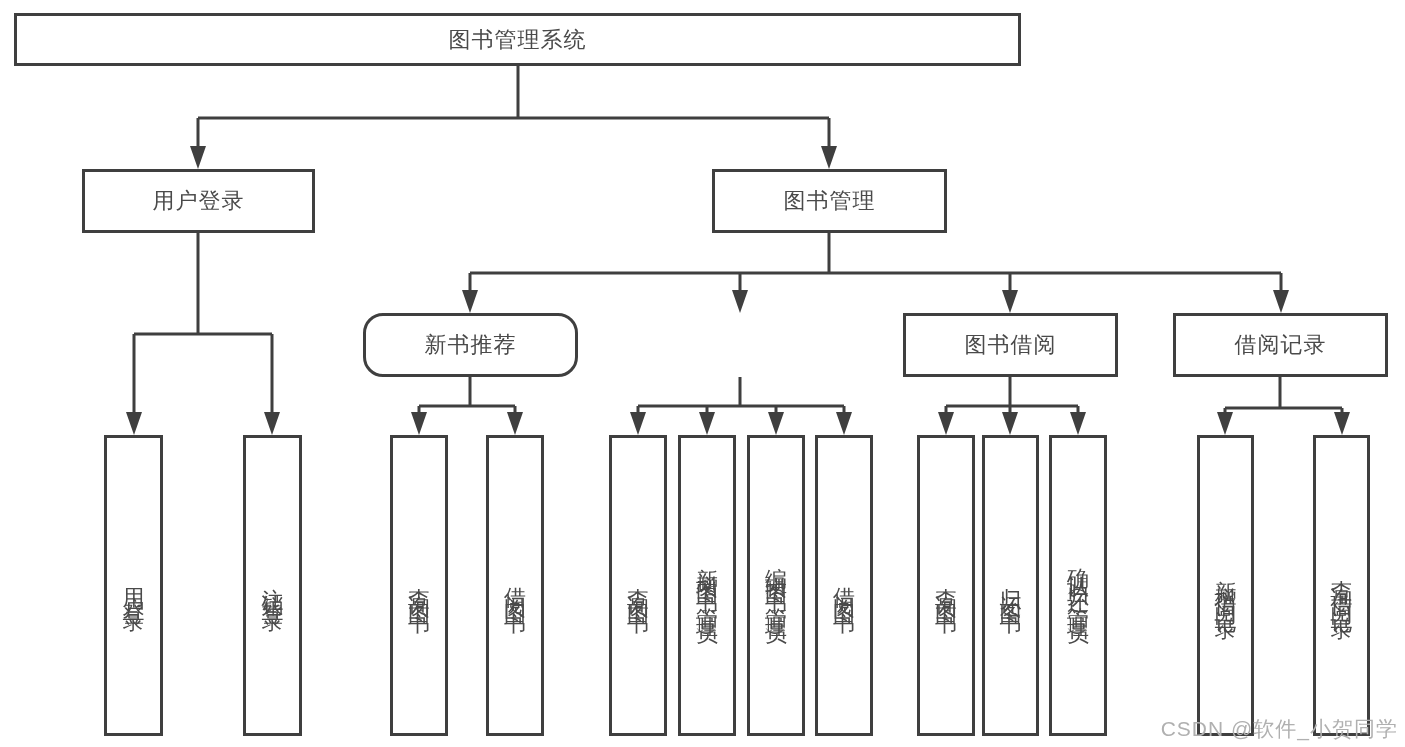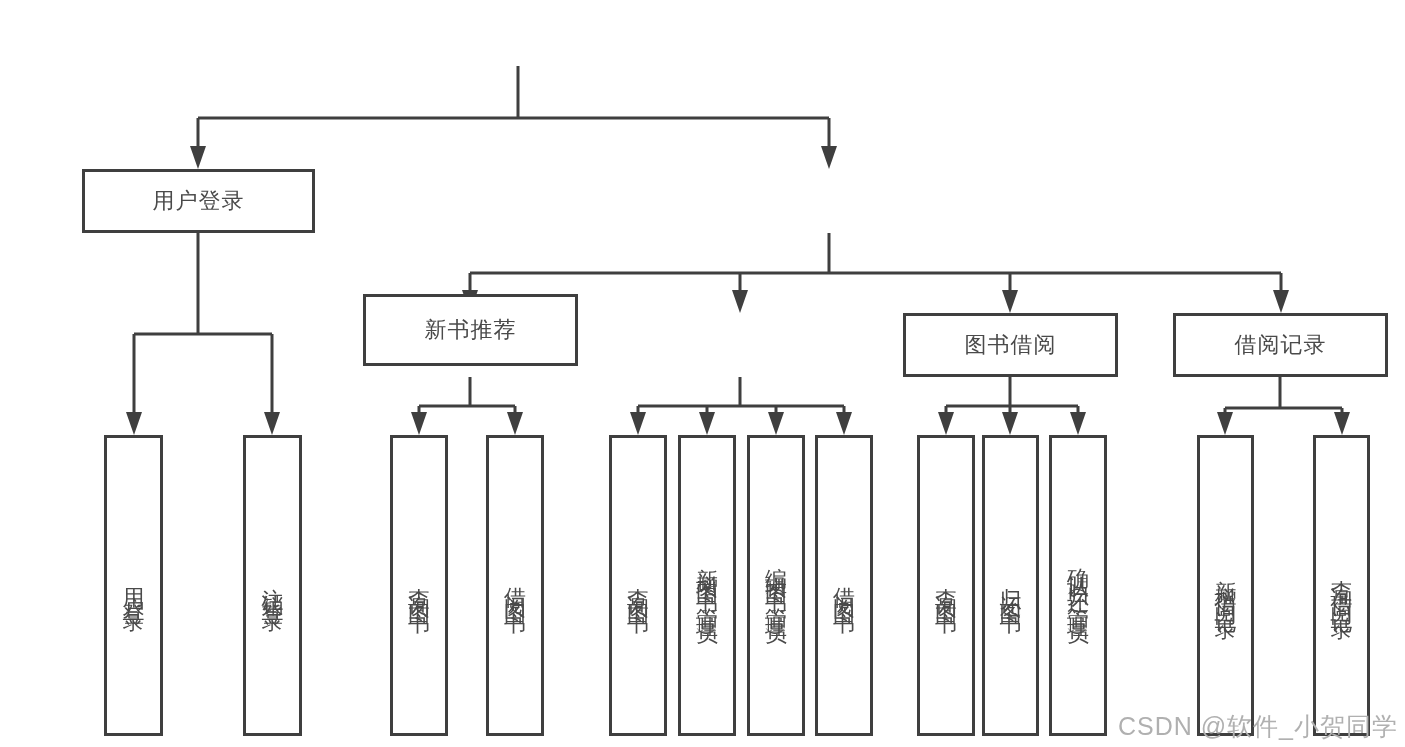--- a/index.html
+++ b/index.html
@@ -37,21 +37,21 @@
     writing-mode: vertical-rl;
     text-orientation: mixed;
     font-size: 22px;
     line-height: 1;
     letter-spacing: 8px;
   }
   .watermark {
     position: absolute;
     right: 7px;
     bottom: 4px;
-    font-size: 25px;
+    font-size: 21px;
     color: #b0b0b0;
     letter-spacing: 1px;
     z-index: 3;
     white-space: nowrap;
   }
 </style>
 </head>
 <body>
 
 <div class="stage">
@@ -81,24 +81,26 @@
       <polygon points="768,412 784,412 776,435"></polygon>
       <polygon points="836,412 852,412 844,435"></polygon>
       <polygon points="938,412 954,412 946,435"></polygon>
       <polygon points="1002,412 1018,412 1010,435"></polygon>
       <polygon points="1070,412 1086,412 1078,435"></polygon>
       <polygon points="1217,412 1233,412 1225,435"></polygon>
       <polygon points="1334,412 1350,412 1342,435"></polygon>
     </g>
   </svg>
 
+  <div class="node h-node" style="left:14px; top:13px; width:1007px; height:53px;">图书管理系统</div>
 
   <div class="node h-node" style="left:82px; top:169px; width:233px; height:64px;">用户登录</div>
+  <div class="node h-node" style="left:712px; top:169px; width:235px; height:64px;">图书管理</div>
 
-  <div class="node h-node" style="left:363px; top:294px; width:215px; height:72px;">新书推荐</div>
+  <div class="node h-node" style="left:363px; top:313px; width:215px; height:64px;border-radius:20px;">新书推荐</div>
   <div class="node h-node" style="left:903px; top:313px; width:215px; height:64px;">图书借阅</div>
   <div class="node h-node" style="left:1173px; top:313px; width:215px; height:64px;">借阅记录</div>
 
   <div class="node v-node" style="left:104px; top:435px; width:59px; height:301px;">用户登录</div>
   <div class="node v-node" style="left:243px; top:435px; width:59px; height:301px;">注销登录</div>
 
   <div class="node v-node" style="left:390px; top:435px; width:58px; height:301px;">查询图书</div>
   <div class="node v-node" style="left:486px; top:435px; width:58px; height:301px;">借阅图书</div>
 
   <div class="node v-node" style="left:609px; top:435px; width:58px; height:301px;">查询图书</div>

